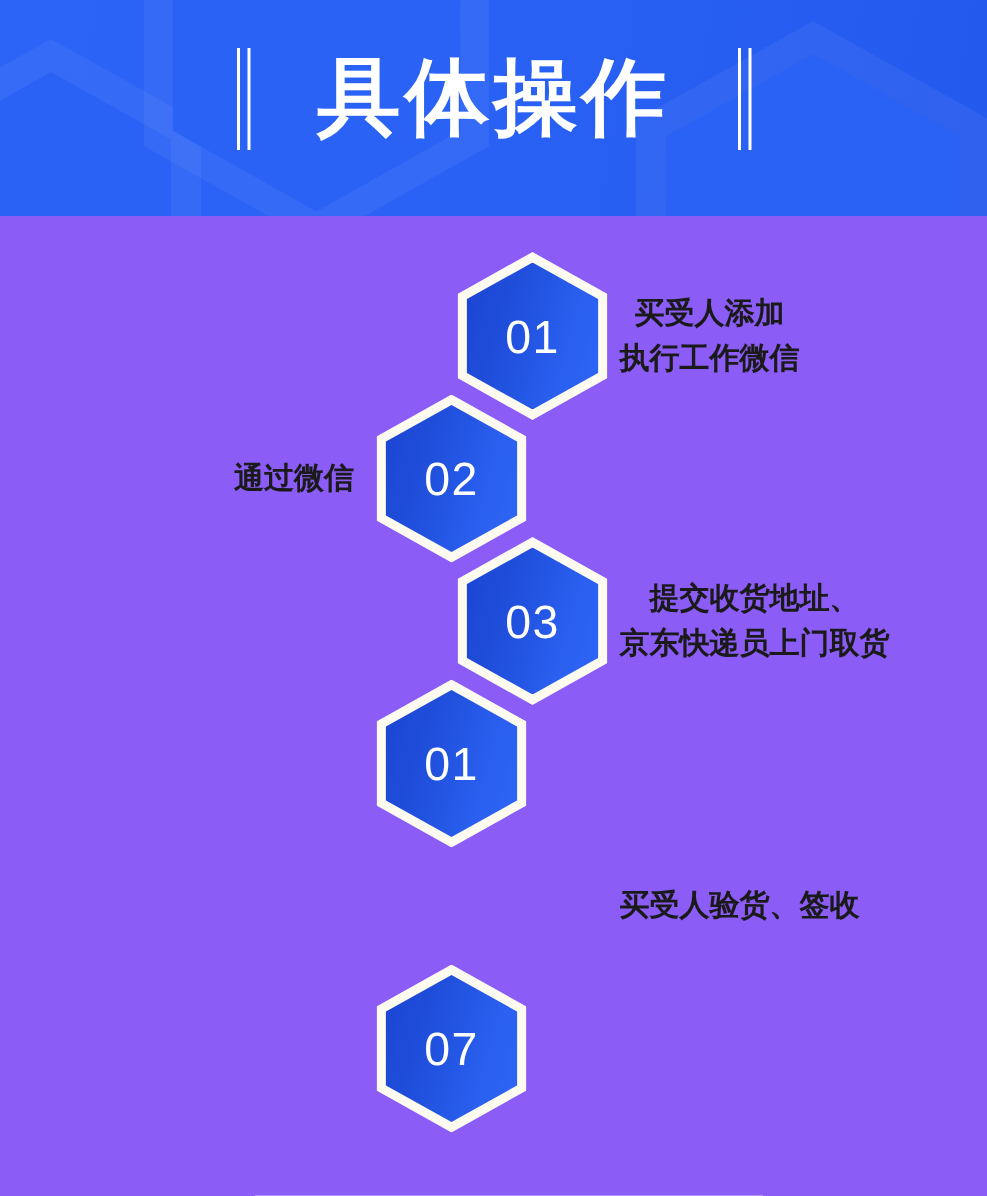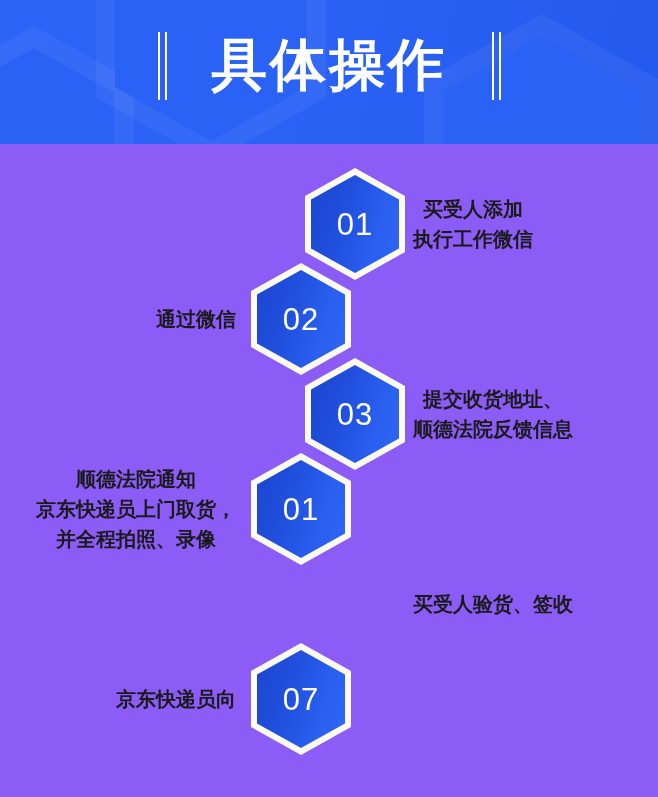--- a/index.html
+++ b/index.html
@@ -239,45 +239,39 @@
         </div>
       </div>
       <div class="step" style="top: 214px;">
         <div class="hex right-side">
           <div class="hex-inner">
             <span class="hex-num">03</span>
           </div>
         </div>
         <div class="step-label to-right">
           <div>提交收货地址、</div>
-          <div>顺德法院反馈信息</div>
+          <div>京东快递员上门取货</div>
         </div>
       </div>
       <div class="step" style="top: 309px;">
         <div class="hex left-side">
           <div class="hex-inner">
             <span class="hex-num">01</span>
           </div>
-        </div>
-        <div class="step-label to-left">
-          <div>顺德法院通知</div>
-          <div>京东快递员上门取货，</div>
-          <div>并全程拍照、录像</div>
         </div>
       </div>
       <div class="step" style="top: 404px;">
         <div class="step-label to-right">
           <div>买受人验货、签收</div>
         </div>
       </div>
       <div class="step" style="top: 499px;">
         <div class="hex left-side">
           <div class="hex-inner">
             <span class="hex-num">07</span>
           </div>
         </div>
         <div class="step-label to-left">
-          <div>京东快递员向</div>
         </div>
       </div>
     </div>
 
 </div>
 
 </body></html>

